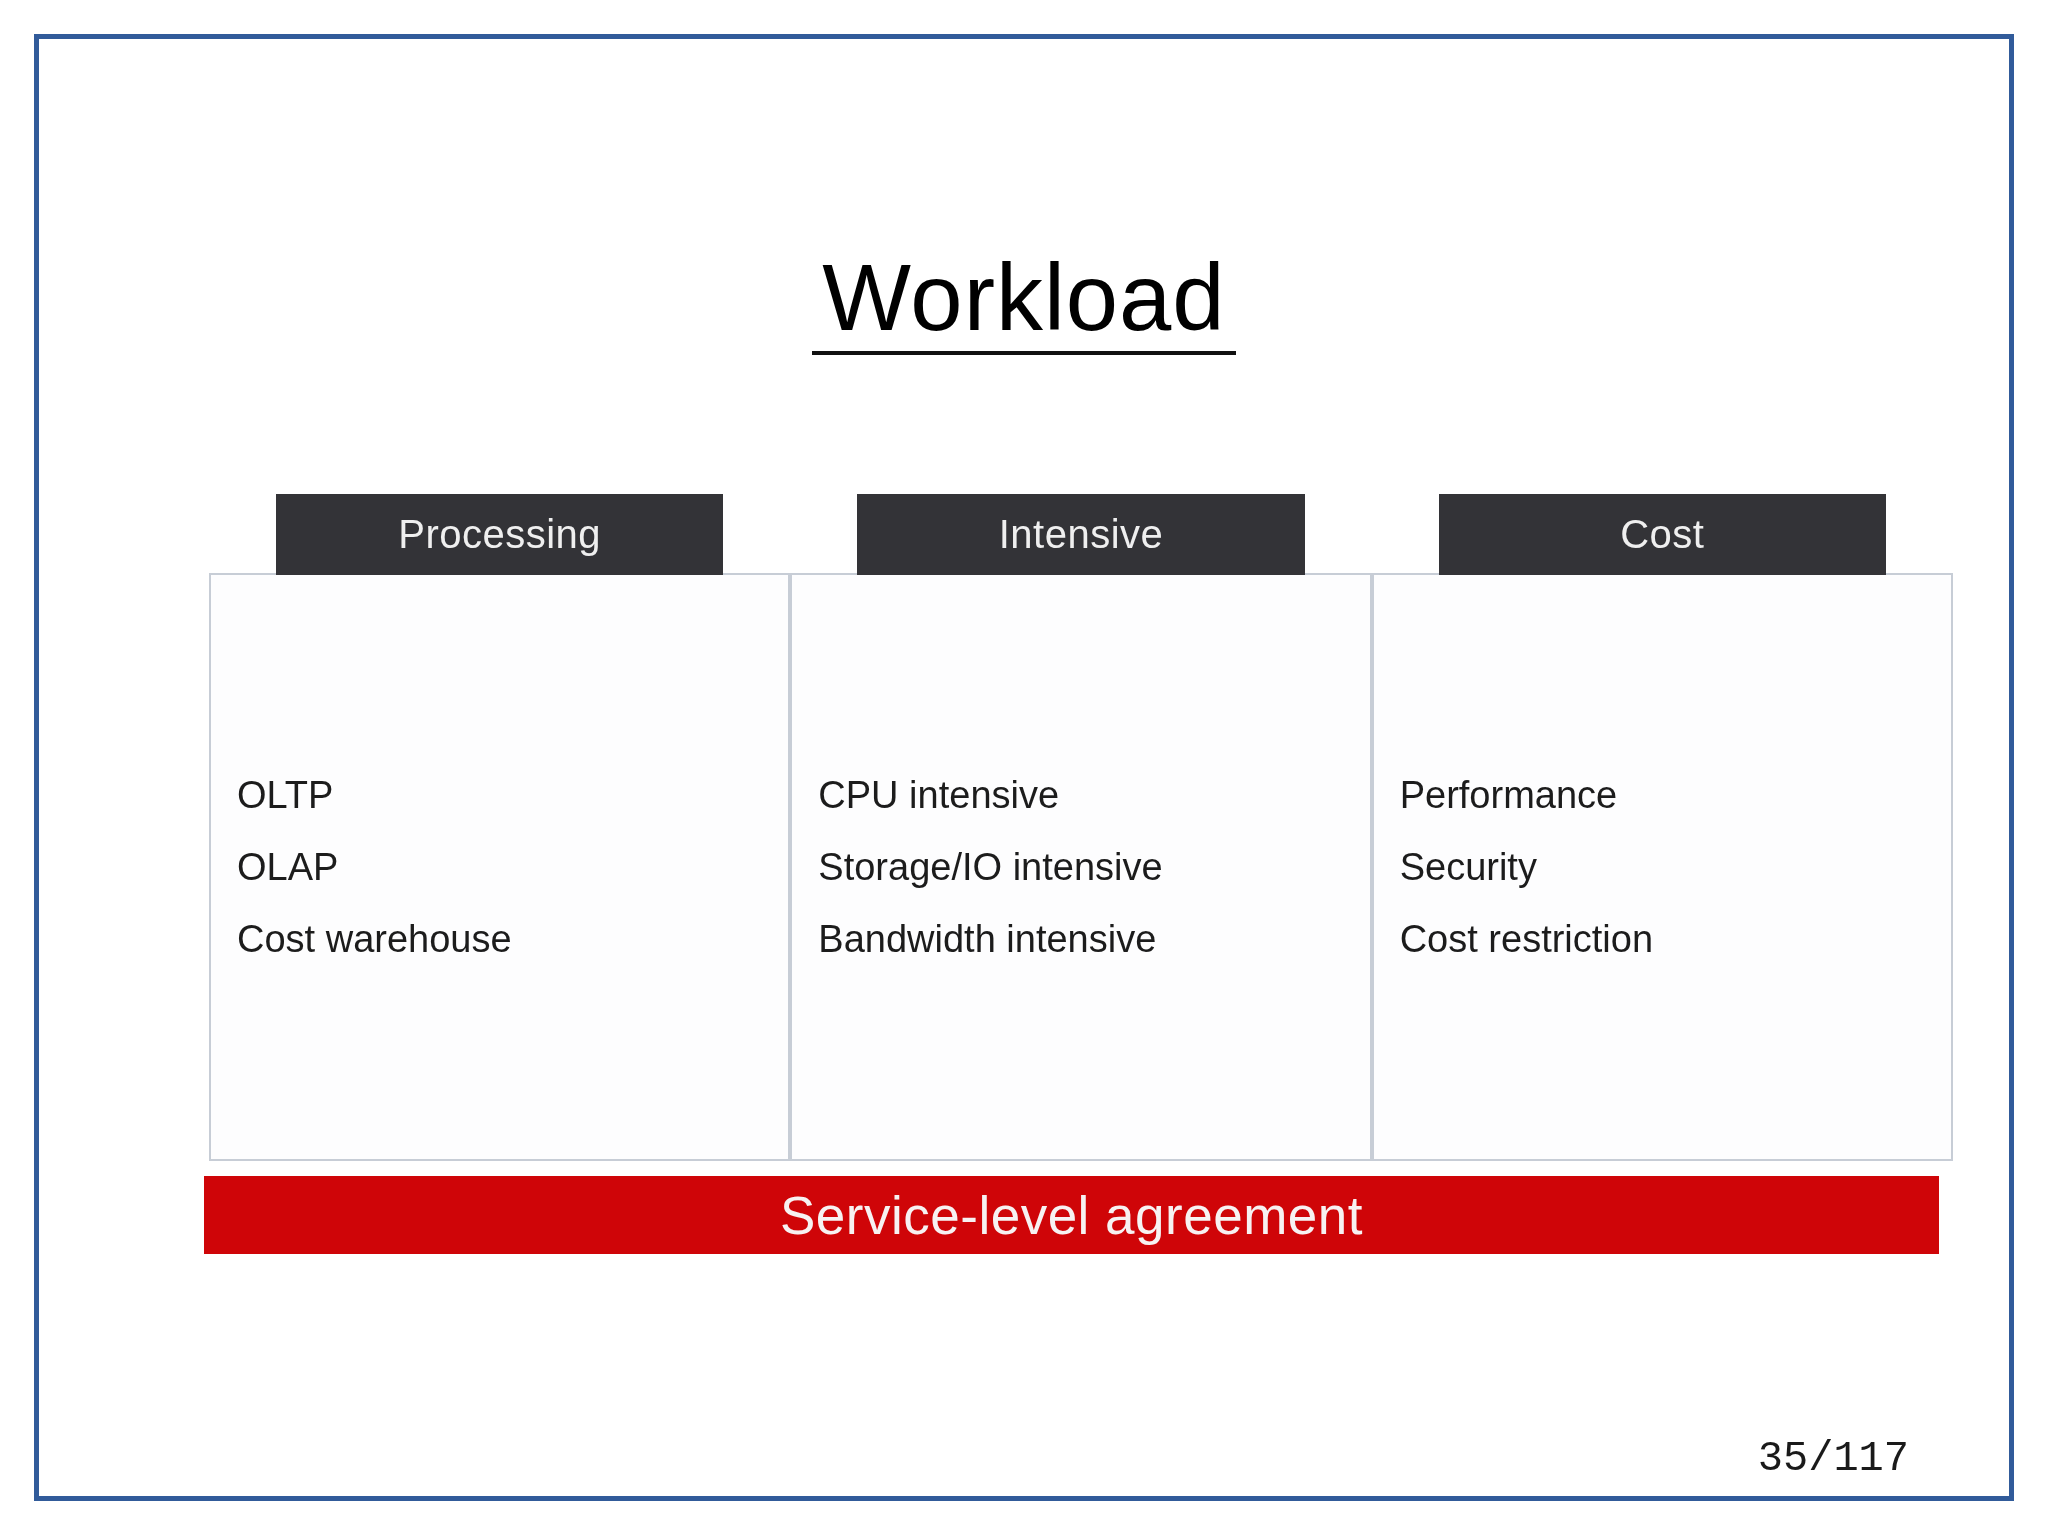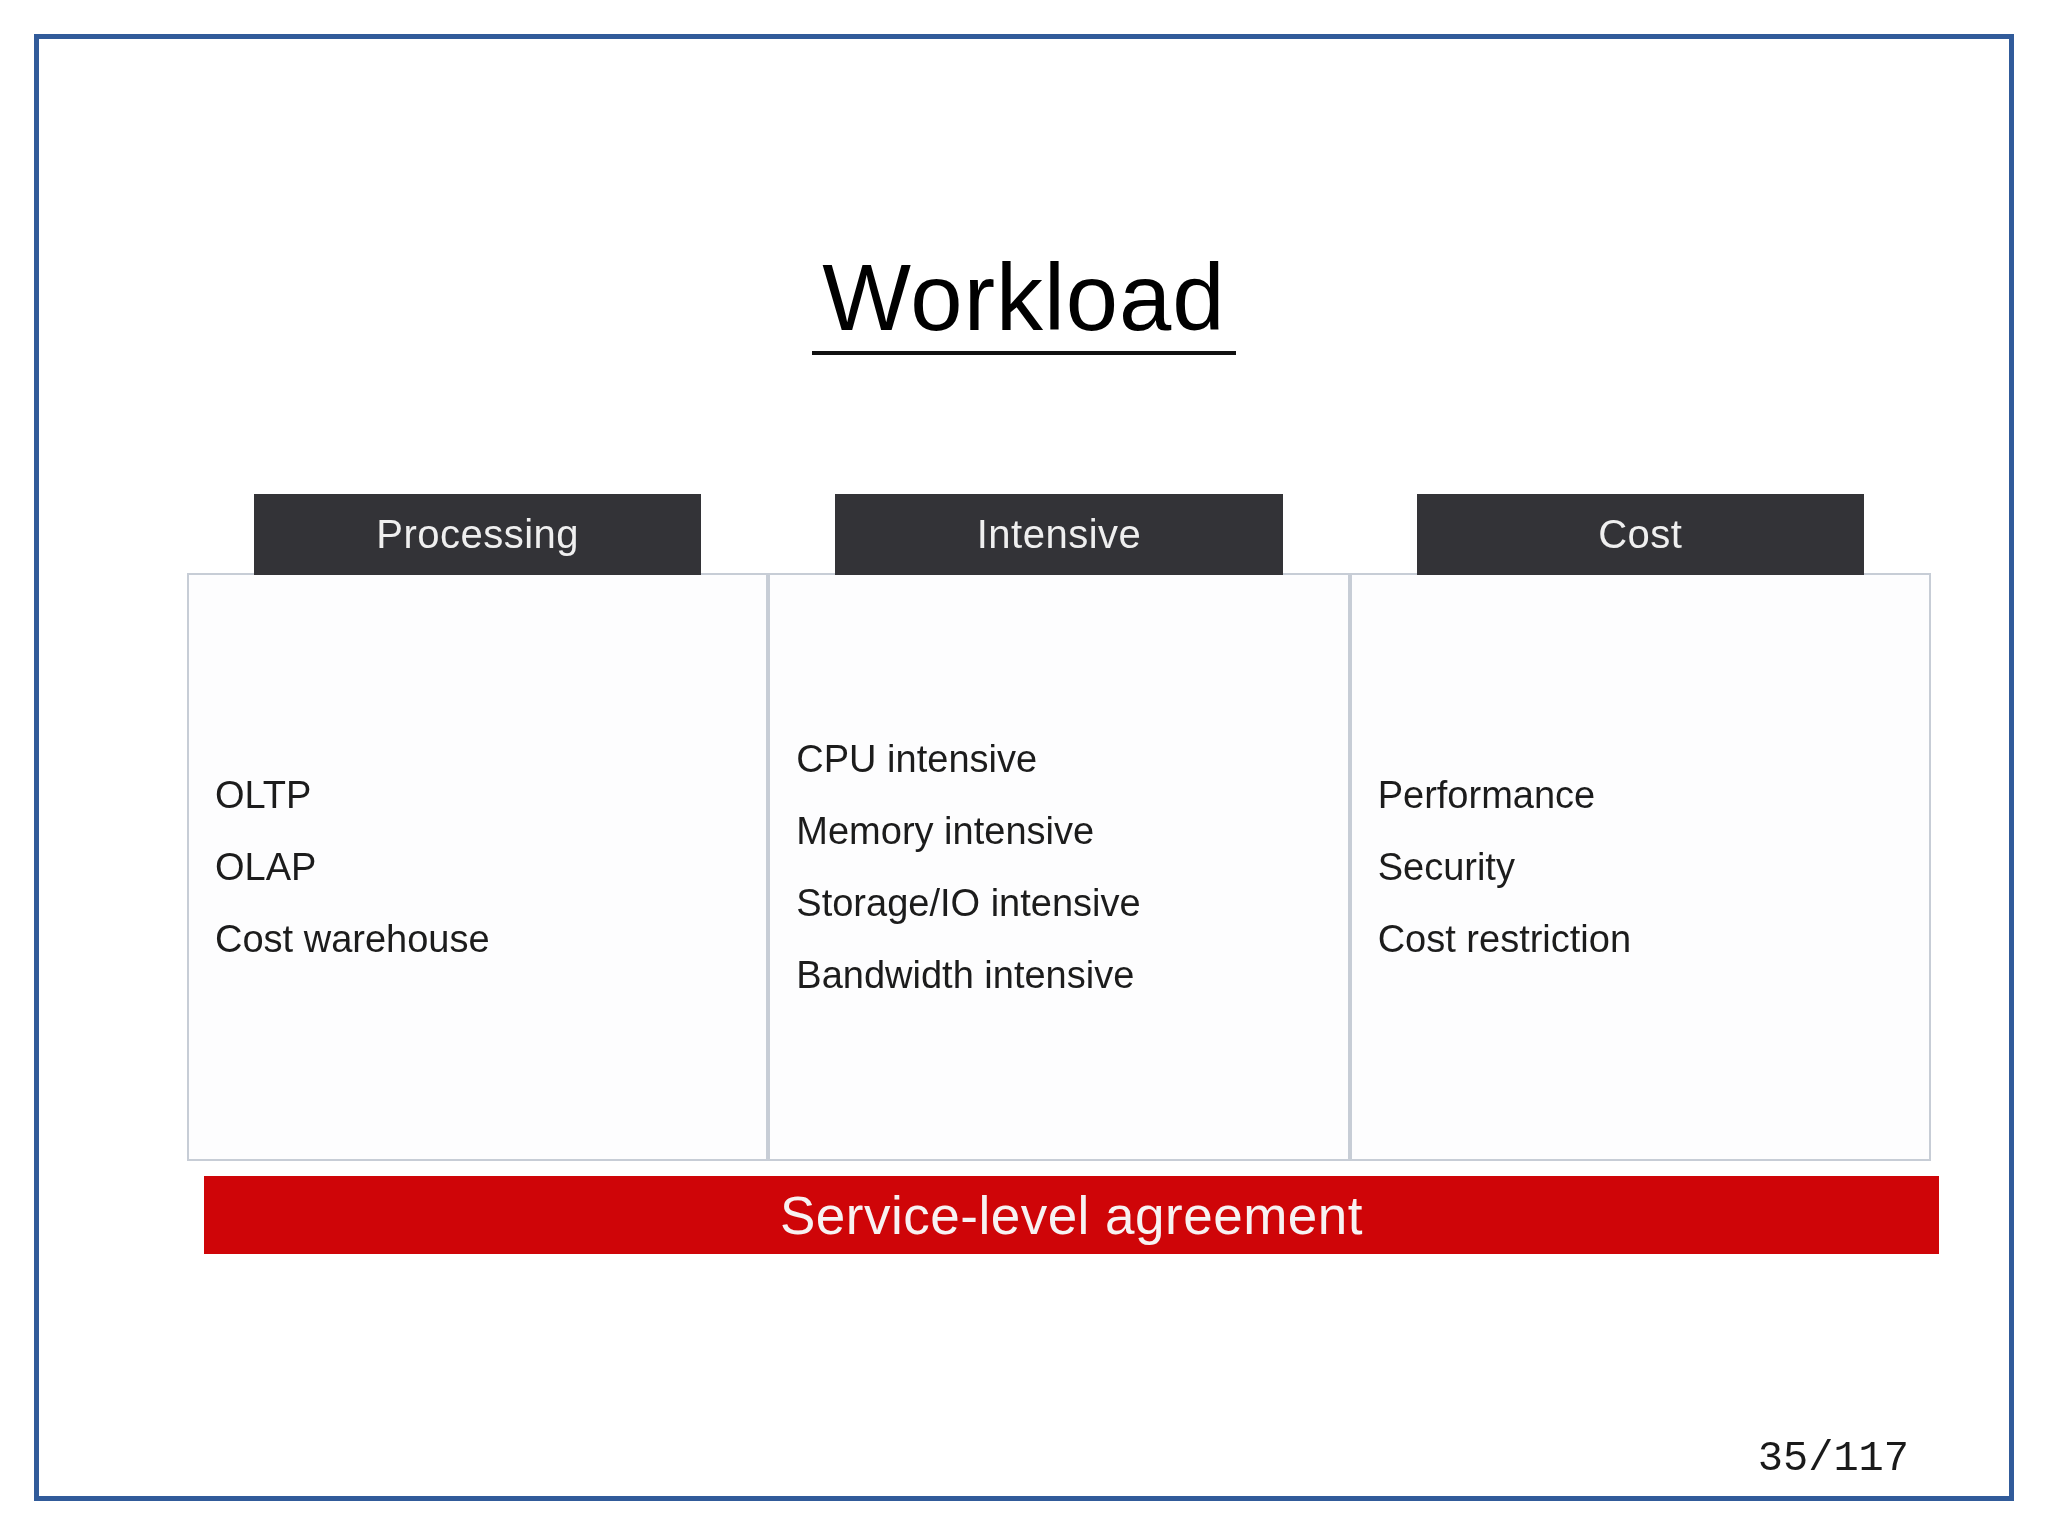--- a/index.html
+++ b/index.html
@@ -37,21 +37,21 @@
     font-weight: 400;
     letter-spacing: 1px;
     color: #000000;
     border-bottom: 4px solid #111111;
     padding: 0 10px 6px 10px;
     line-height: 1.0;
   }
   .columns {
     position: absolute;
     top: 455px;
-    left: 148px;
+    left: 170px;
     width: 1744px;
     display: flex;
   }
   .column {
     flex: 1 1 0;
     display: flex;
     flex-direction: column;
     align-items: center;
   }
   .column-header {
@@ -130,21 +130,20 @@
           <div class="item">OLTP</div>
           <div class="item">OLAP</div>
           <div class="item">Cost warehouse</div>
         </div>
       </div>
 
       <div class="column">
         <div class="column-header">Intensive</div>
         <div class="column-box">
           <div class="item">CPU intensive</div>
-          <div class="item">Memory intensive</div>
           <div class="item">Storage/IO intensive</div>
           <div class="item">Bandwidth intensive</div>
         </div>
       </div>
 
 
       <div class="column">
         <div class="column-header">Cost</div>
         <div class="column-box">
           <div class="item">Performance</div>

